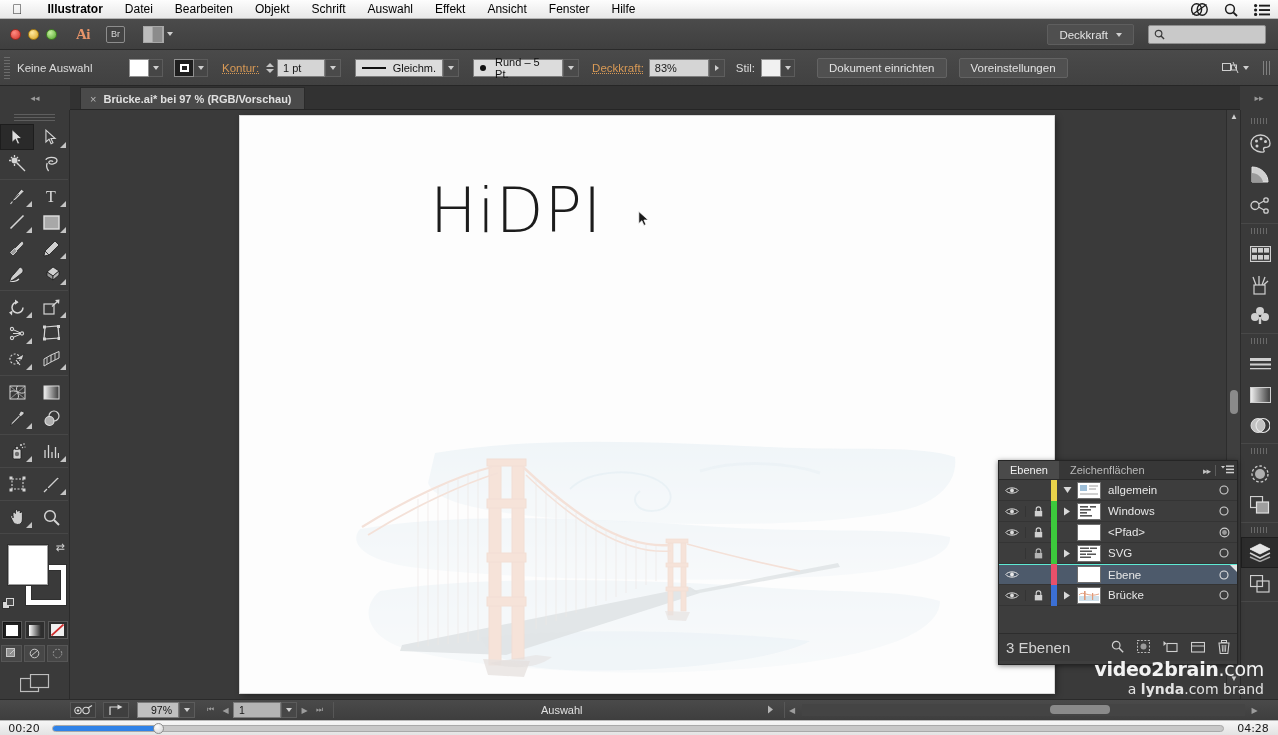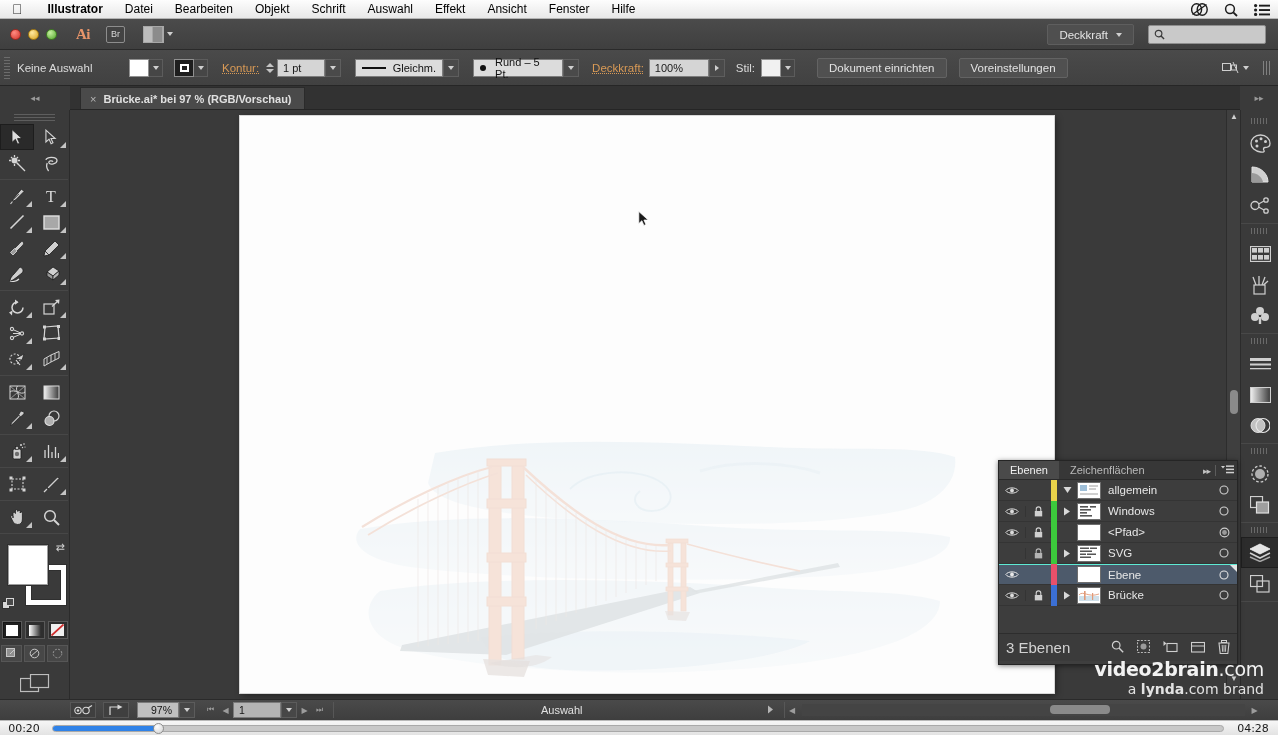--- a/index.html
+++ b/index.html
@@ -356,21 +356,21 @@
       </span>
       <span class="dd-arrow">
           <span class="caret"></span>
         </span>
     </div>
 
     <div style="width:13px;"></div>
     <div class="ctl-label orange">Deckkraft:</div>
     <div style="width:5px;"></div>
     <div class="combo">
-      <span class="field" style="width:60px;">100%</span>
+      <span class="field" style="width:60px;">83%</span>
       <span class="dd-arrow">
         <span style="width:0;height:0;border-top:3.5px solid transparent;border-bottom:3.5px solid transparent;border-left:4px solid #cfcfcf;"></span>
       </span>
     </div>
 
     <div style="width:11px;"></div>
     <div class="ctl-label">Stil:</div>
     <div style="width:6px;"></div>
     <div class="swatch-btn">
       <span class="swatch" style="background:#f1f1f1;"></span>
@@ -710,20 +710,21 @@
       <svg width="30" height="20" viewBox="0 0 30 20">
           <rect x="0.5" y="4.5" width="18" height="13" fill="none" stroke="#bdbdbd" stroke-width="1.2"></rect>
           <rect x="10.5" y="0.5" width="18" height="13" fill="#3a3a3a" stroke="#bdbdbd" stroke-width="1.2"></rect>
         </svg>
     </div>
   </div>
 
   <div class="canvas-area">
     <div class="artboard">
 
+      <div class="hidpi-text">HiDPI</div>
 
       <span class="cursor-arrow">
         <svg width="12" height="17" viewBox="0 0 12 17">
             <path d="M0.8 0.5 L0.8 12.6 L3.9 9.7 L5.9 14.4 L7.9 13.5 L5.9 9 L10.2 9 Z" fill="#1a1a1a" stroke="#fff" stroke-width=".7"></path>
           </svg>
       </span>
 
       <div class="bridge-art">
         <svg width="620" height="245" viewBox="0 0 620 245">
           <defs>

